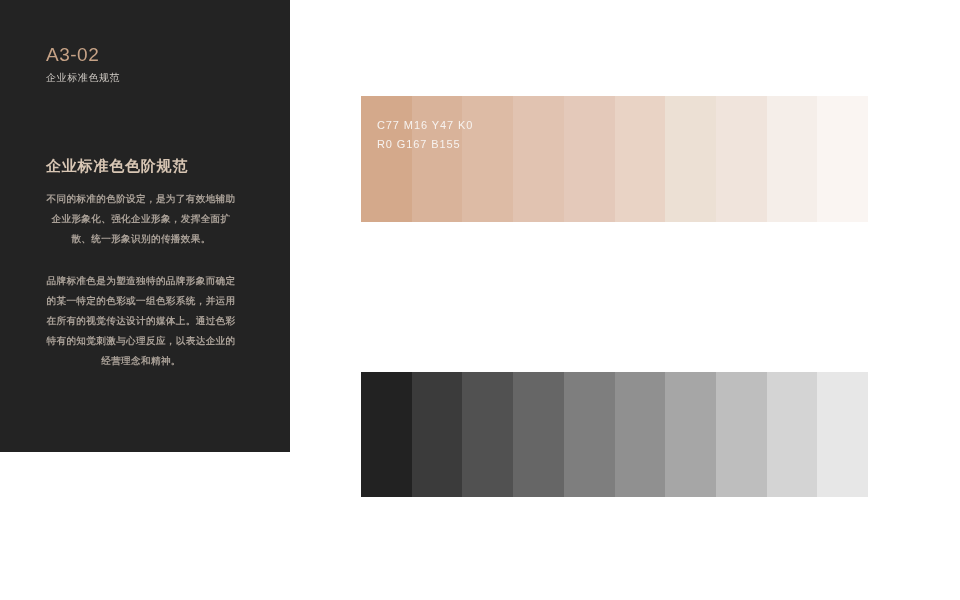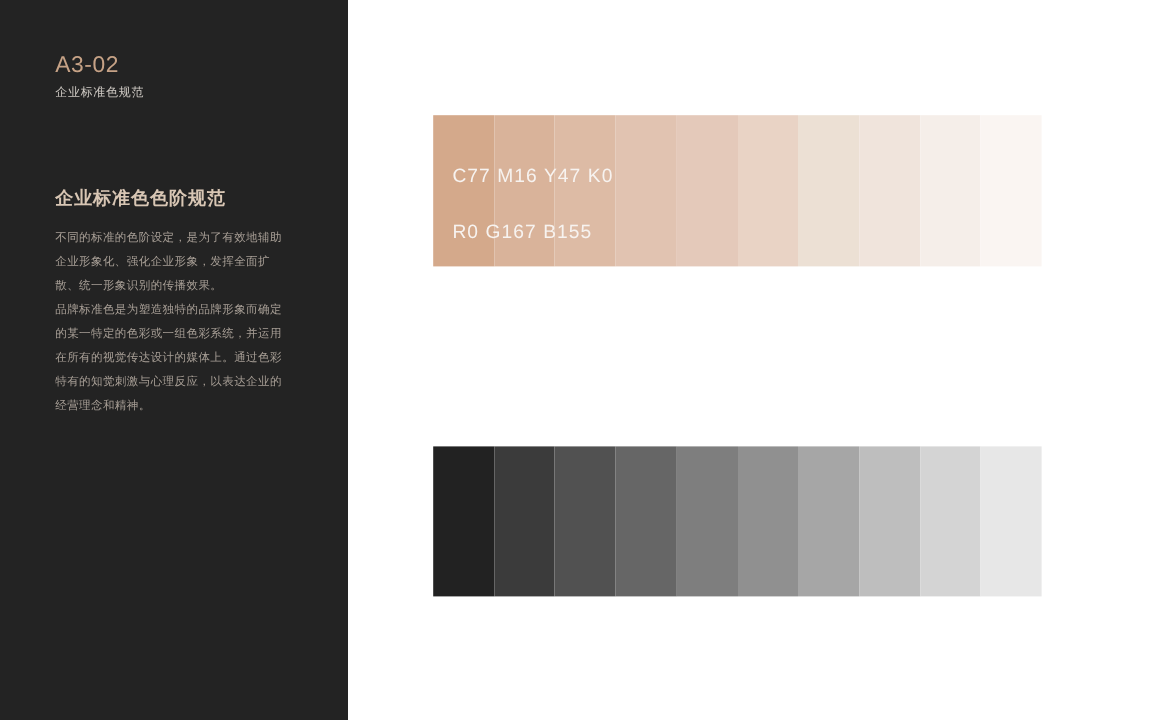--- a/index.html
+++ b/index.html
@@ -21,21 +21,21 @@
     position: relative;
     width: 960px;
     height: 600px;
     background: #ffffff;
     display: flex;
   }
 
   
   .sidebar {
     width: 290px;
-    height: 600px;
+    height: 452px;
     background: #232323;
     flex: 0 0 290px;
     position: relative;
     padding: 0;
   }
 
   .sidebar-inner {
     padding: 44px 44px 0 46px;
   }
 
@@ -67,25 +67,27 @@
     letter-spacing: 0.8px;
     line-height: 1.3;
     margin-bottom: 14px;
   }
 
   .body-paragraph {
     font-size: 9.6px;
     color: #a89f96;
     line-height: 2.08;
     letter-spacing: 0.35px;
-    font-weight: 400;
+    font-weight: 700;
     max-width: 190px;
+    text-align: center;
   }
 
   .body-paragraph + .body-paragraph {
+    margin-top: 22px;
   }
 
   
   .content {
     flex: 1 1 auto;
     position: relative;
     background: #ffffff;
   }
 
   .swatch-row {
@@ -106,26 +108,25 @@
 
   .row-label {
     position: absolute;
     left: 16px;
     top: 20px;
     pointer-events: none;
     z-index: 3;
   }
 
   .label-line {
-    font-size: 16px;
+    font-size: 11px;
     letter-spacing: 0.9px;
     line-height: 1.72;
     font-weight: 400;
     white-space: nowrap;
-    margin-top: 18px;
   }
 
   .label-light { color: #f7f3f0; }
   .label-dark  { color: #e8e8e8; }
 </style>
 </head>
 <body>
 
 <div class="page">
 

